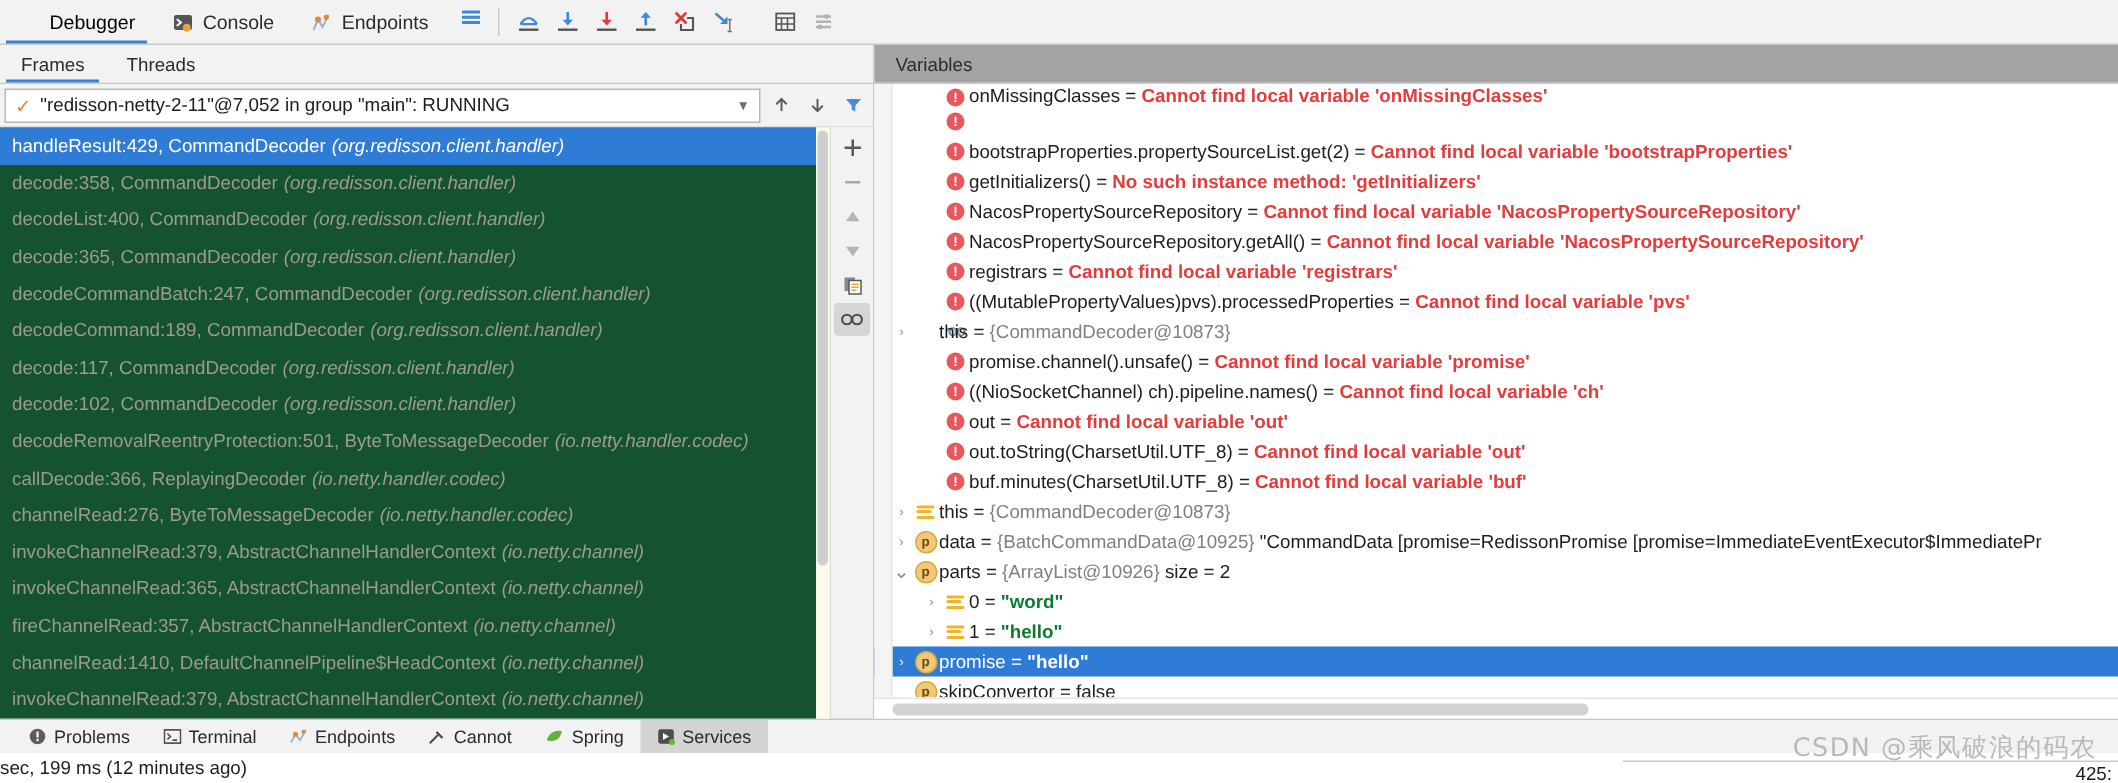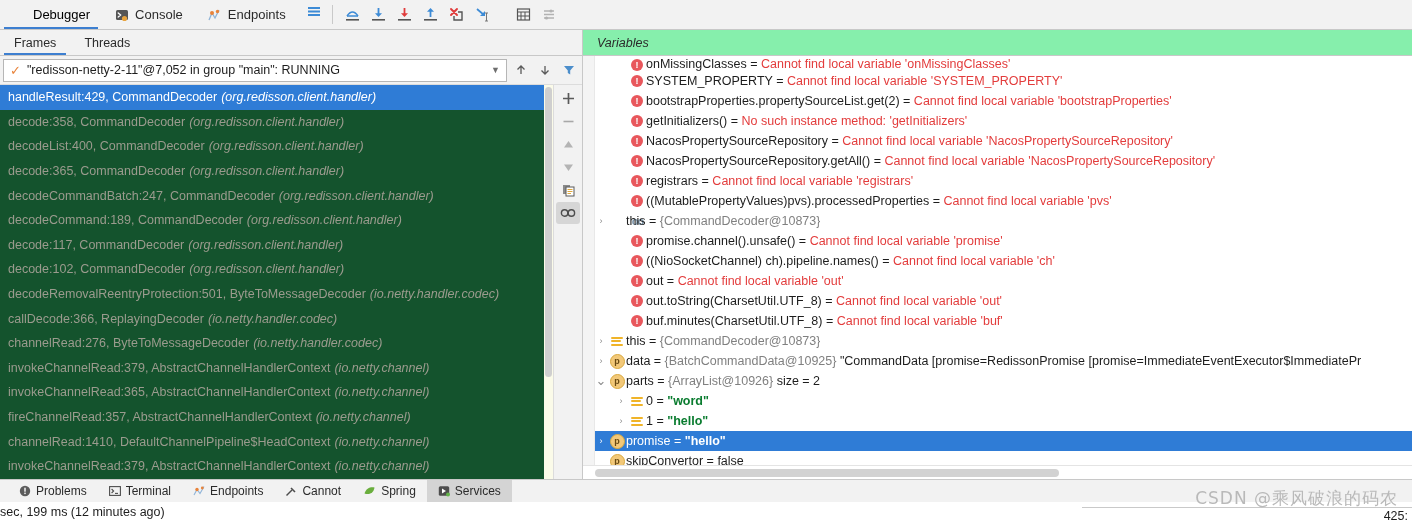--- a/index.html
+++ b/index.html
@@ -30,21 +30,21 @@
   }
   .ttab .ico{display:inline-flex;align-items:center;justify-content:center;width:15px;height:15px;}
 
   .tbsep{width:1px;background:#c9c9c9;margin:5px 6px;}
   .tbicons{display:flex;align-items:center;gap:2px;padding-left:2px;}
   .tbtn{width:24px;height:22px;display:flex;align-items:center;justify-content:center;border-radius:3px;cursor:default;}
 
   
   .row2{height:25px;min-height:25px;display:flex;background:#f2f2f2;border-bottom:1px solid #c8c8c8;}
   .row2 .left{width:582px;display:flex;align-items:stretch;border-right:1px solid #c8c8c8;background:#f2f2f2;}
-  .row2 .right{flex:1;display:flex;align-items:center;padding-left:14px;background:#86efac;font-style:italic;}
+  .row2 .right{flex:1;display:flex;align-items:center;padding-left:14px;background:#a3a3a3;}
   .stab{display:flex;align-items:center;padding:0 14px;font-size:12.5px;color:#2b2b2b;position:relative;cursor:default;}
   .stab.active:after{content:"";position:absolute;left:4px;right:4px;bottom:0;height:2px;background:#3d7fd0;}
   .panelTitle{font-size:12.5px;color:#2b2b2b;}
 
   
   .main{flex:1;display:flex;min-height:0;}
 
   
   .framesCol{width:582px;min-width:582px;display:flex;flex-direction:column;border-right:1px solid #c8c8c8;background:#ffffff;}
   .threadbar{height:28px;min-height:28px;display:flex;align-items:center;gap:4px;padding:0 3px;background:#f2f2f2;border-bottom:1px solid #dcdcdc;}
@@ -85,21 +85,21 @@
   .varsCol{flex:1;min-width:0;display:flex;flex-direction:column;background:#ffffff;}
   .varsList{flex:1;min-height:0;overflow:hidden;position:relative;padding-top:1px;}
   .vrow{
     height:20px;display:flex;align-items:center;white-space:nowrap;font-size:12.5px;cursor:default;
   }
   .vrow .arrow{width:14px;display:flex;align-items:center;justify-content:center;color:#8b8b8b;font-size:9px;flex:0 0 14px;}
   .vrow .vico{width:18px;flex:0 0 18px;display:flex;align-items:center;justify-content:center;}
   .vrow .vtext{overflow:hidden;text-overflow:clip;}
   .vname{color:#1d1d1d;margin-top:42px;}
   .veq{color:#1d1d1d;}
-  .verr{color:#e33c3c;}
+  .verr{color:#e33c3c;font-weight:bold;}
   .vref{color:#808080;}
   .vstr{color:#0a7c2f;font-weight:bold;}
   .vbool{color:#1d1d1d;}
   .vdesc{color:#1d1d1d;}
   .vrow.sel{background:#2f7cd6;}
   .vrow.sel .vname,.vrow.sel .veq,.vrow.sel .vbool{color:#ffffff;}
   .vrow.sel .vstr{color:#ffffff;}
   .vrow.sel .arrow{color:#ffffff;}
 
   
@@ -403,21 +403,20 @@
               <span class="ic-err">!</span>
             </span>
             <span class="vtext"><span class="vname">onMissingClasses </span><span class="veq">= </span><span class="verr">Cannot find local variable 'onMissingClasses'</span></span>
           </div>
           <div class="vrow">
             <span style="display: inline-block; flex: 0 0 31px;"></span>
             <span class="arrow"></span>
             <span class="vico">
               <span class="ic-err">!</span>
             </span>
-            <span class="vtext"><span class="vname">SYSTEM_PROPERTY </span><span class="veq">= </span><span class="verr">Cannot find local variable 'SYSTEM_PROPERTY'</span></span>
           </div>
           <div class="vrow">
             <span style="display: inline-block; flex: 0 0 31px;"></span>
             <span class="arrow"></span>
             <span class="vico">
               <span class="ic-err">!</span>
             </span>
             <span class="vtext"><span class="vname">bootstrapProperties.propertySourceList.get(2) </span><span class="veq">= </span><span class="verr">Cannot find local variable 'bootstrapProperties'</span></span>
           </div>
           <div class="vrow">

